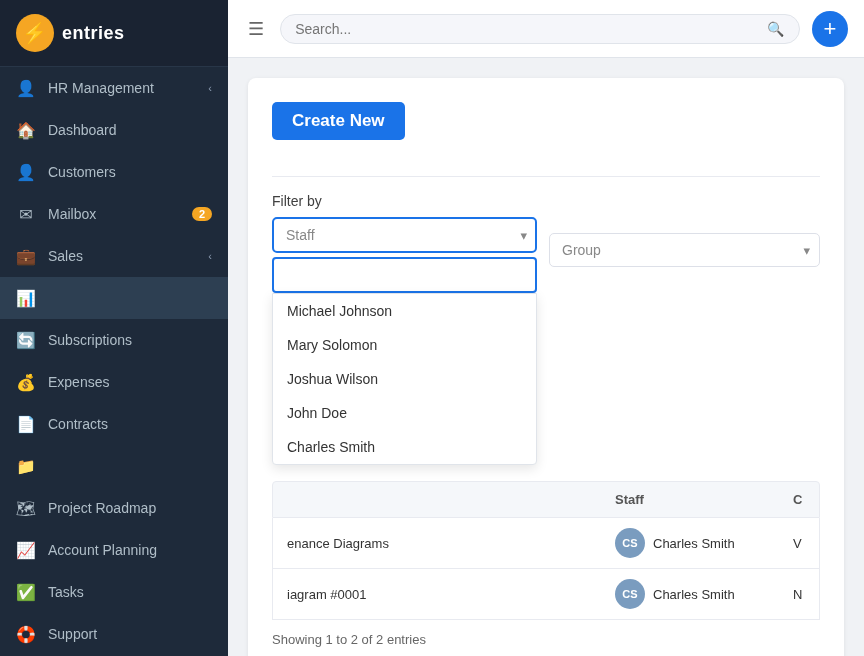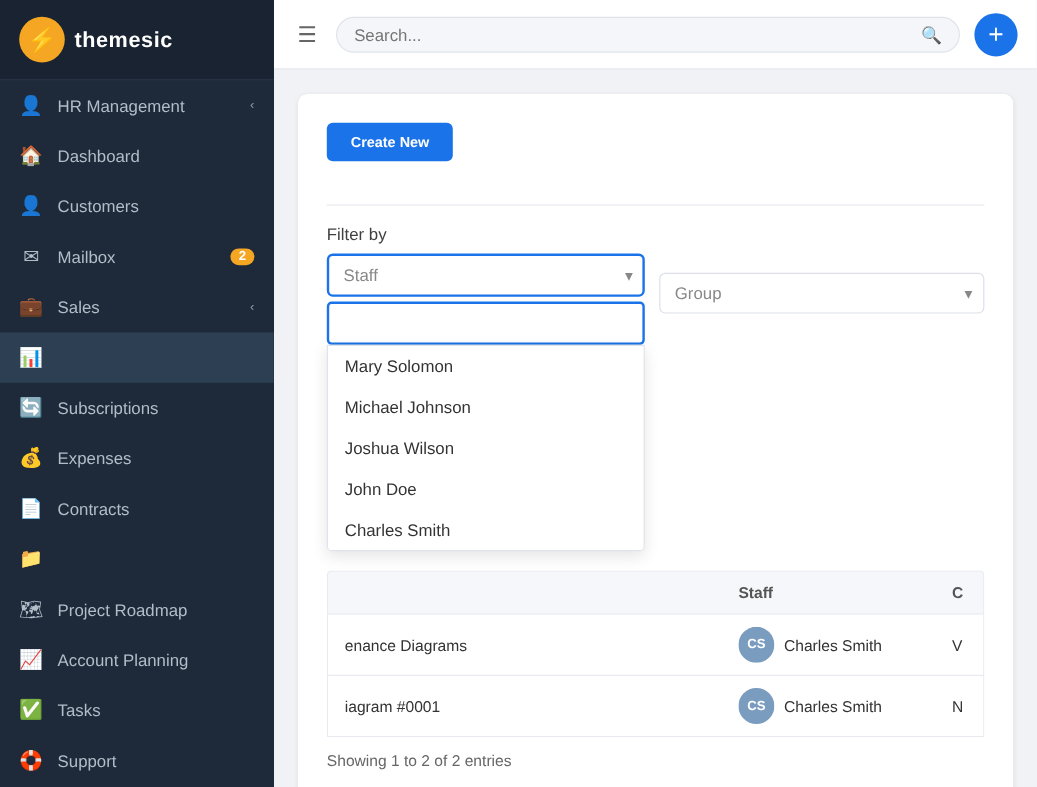--- a/index.html
+++ b/index.html
@@ -129,21 +129,21 @@
       border-radius: 8px;
       padding: 24px;
       box-shadow: 0 1px 4px rgba(0,0,0,0.08);
     }
     .create-btn {
       background: #1a73e8;
       color: white;
       border: none;
       border-radius: 5px;
       padding: 9px 20px;
-      font-size: 12px;
+      font-size: 17px;
       font-weight: 600;
       cursor: pointer;
       margin-bottom: 20px;
     }
     .divider { border: none; border-top: 1px solid #e8eaf0; margin: 16px 0; }
 
     .filter-section { margin-bottom: 16px; }
     .filter-label { font-size: 14px; color: #404040; margin-bottom: 8px; font-weight: 500; }
     .filter-row { display: flex; gap: 12px; align-items: flex-start; }
 
@@ -247,21 +247,21 @@
     .avatar-initials { font-size: 11px; font-weight: bold; color: white; background: #7a9cbf; width: 100%; height: 100%; display: flex; align-items: center; justify-content: center; }
 
     .showing-text { font-size: 13px; color: #666; margin-top: 12px; }
   </style>
 </head>
 <body>
 
 <nav class="sidebar">
   <div class="sidebar-logo">
     <div class="logo-icon"></div>
-    <span class="logo-text">themesic</span>
+    <span class="logo-text">entries</span>
   </div>
 
   <div class="sidebar-item">
     <span class="item-icon">👤</span>
     <span class="item-label">HR Management</span>
     <span class="arrow">‹</span>
   </div>
 
   <div class="sidebar-item">
     <span class="item-icon">🏠</span>
@@ -359,22 +359,22 @@
             <div class="select-wrapper">
               <select class="select-box">
                 <option>Staff</option>
               </select>
               <span class="select-arrow">▾</span>
             </div>
 
             <input type="text" class="dropdown-search" value="" style="">
 
             <div class="dropdown-list">
+              <div class="dropdown-item">Michael Johnson</div>
               <div class="dropdown-item">Mary Solomon</div>
-              <div class="dropdown-item">Michael Johnson</div>
               <div class="dropdown-item">Joshua Wilson</div>
               <div class="dropdown-item">John Doe</div>
               <div class="dropdown-item">Charles Smith</div>
             </div>
           </div>
 
           <div class="select-wrapper2" style="margin-top:16px;">
             <select class="select-box2">
               <option>Group</option>
             </select>

